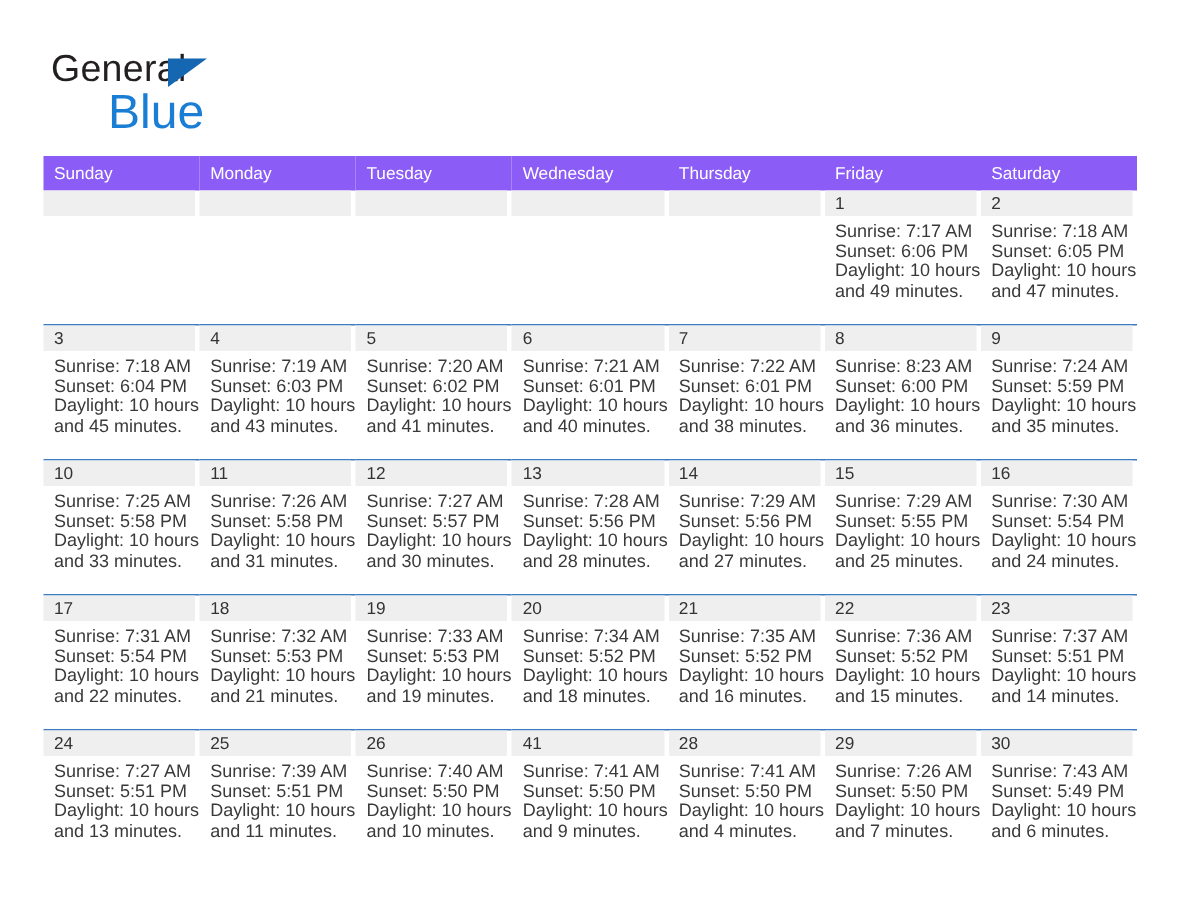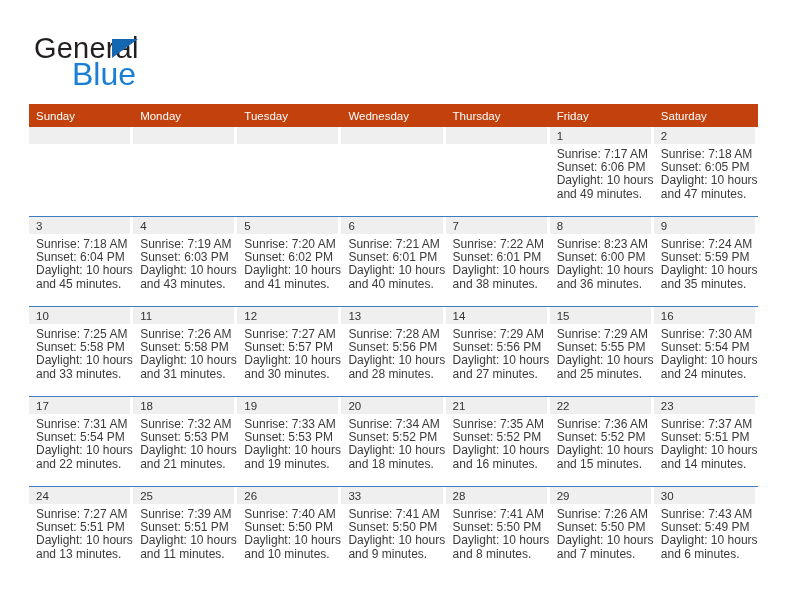--- a/index.html
+++ b/index.html
@@ -33,21 +33,21 @@
     position: absolute;
     left: 0;
     top: 6px;
     width: 230px;
     height: 56px;
   }
   .logo-general {
     position: absolute;
     left: 0;
     top: 0;
-    font-size: 29px;
+    font-size: 25px;
     letter-spacing: 0.2px;
     color: #231f20;
     font-family: "Liberation Sans", sans-serif;
     text-align: center;
   }
   .logo-tri {
     position: absolute;
     left: 78px;
     top: 7px;
     width: 0;
@@ -87,21 +87,21 @@
   
   .calendar {
     position: absolute;
     left: 29px;
     top: 104px;
     width: 729px;
     border-collapse: collapse;
     table-layout: fixed;
   }
   .calendar th {
-    background: #c2410c;
+    background: #8b5cf6;
     color: #ffffff;
     font-weight: normal;
     font-size: 11.5px;
     text-align: left;
     padding: 5px 0 5px 7px;
     height: 13px;
     border: none;
   }
   .calendar td {
     vertical-align: top;
@@ -548,40 +548,40 @@
                 <div>Sunrise: 7:40 AM</div>
                 <div>Sunset: 5:50 PM</div>
                 <div>Daylight: 10 hours</div>
                 <div>and 10 minutes.</div>
               </div>
             </div>
           </td>
           <td>
             <div class="cell-inner">
               <div class="daynum-band">
-                <span class="daynum">33</span>
+                <span class="daynum">41</span>
               </div>
               <div class="cell-info">
                 <div>Sunrise: 7:41 AM</div>
                 <div>Sunset: 5:50 PM</div>
                 <div>Daylight: 10 hours</div>
                 <div>and 9 minutes.</div>
               </div>
             </div>
           </td>
           <td>
             <div class="cell-inner">
               <div class="daynum-band">
                 <span class="daynum">28</span>
               </div>
               <div class="cell-info">
                 <div>Sunrise: 7:41 AM</div>
                 <div>Sunset: 5:50 PM</div>
                 <div>Daylight: 10 hours</div>
-                <div>and 8 minutes.</div>
+                <div>and 4 minutes.</div>
               </div>
             </div>
           </td>
           <td>
             <div class="cell-inner">
               <div class="daynum-band">
                 <span class="daynum">29</span>
               </div>
               <div class="cell-info">
                 <div>Sunrise: 7:26 AM</div>

